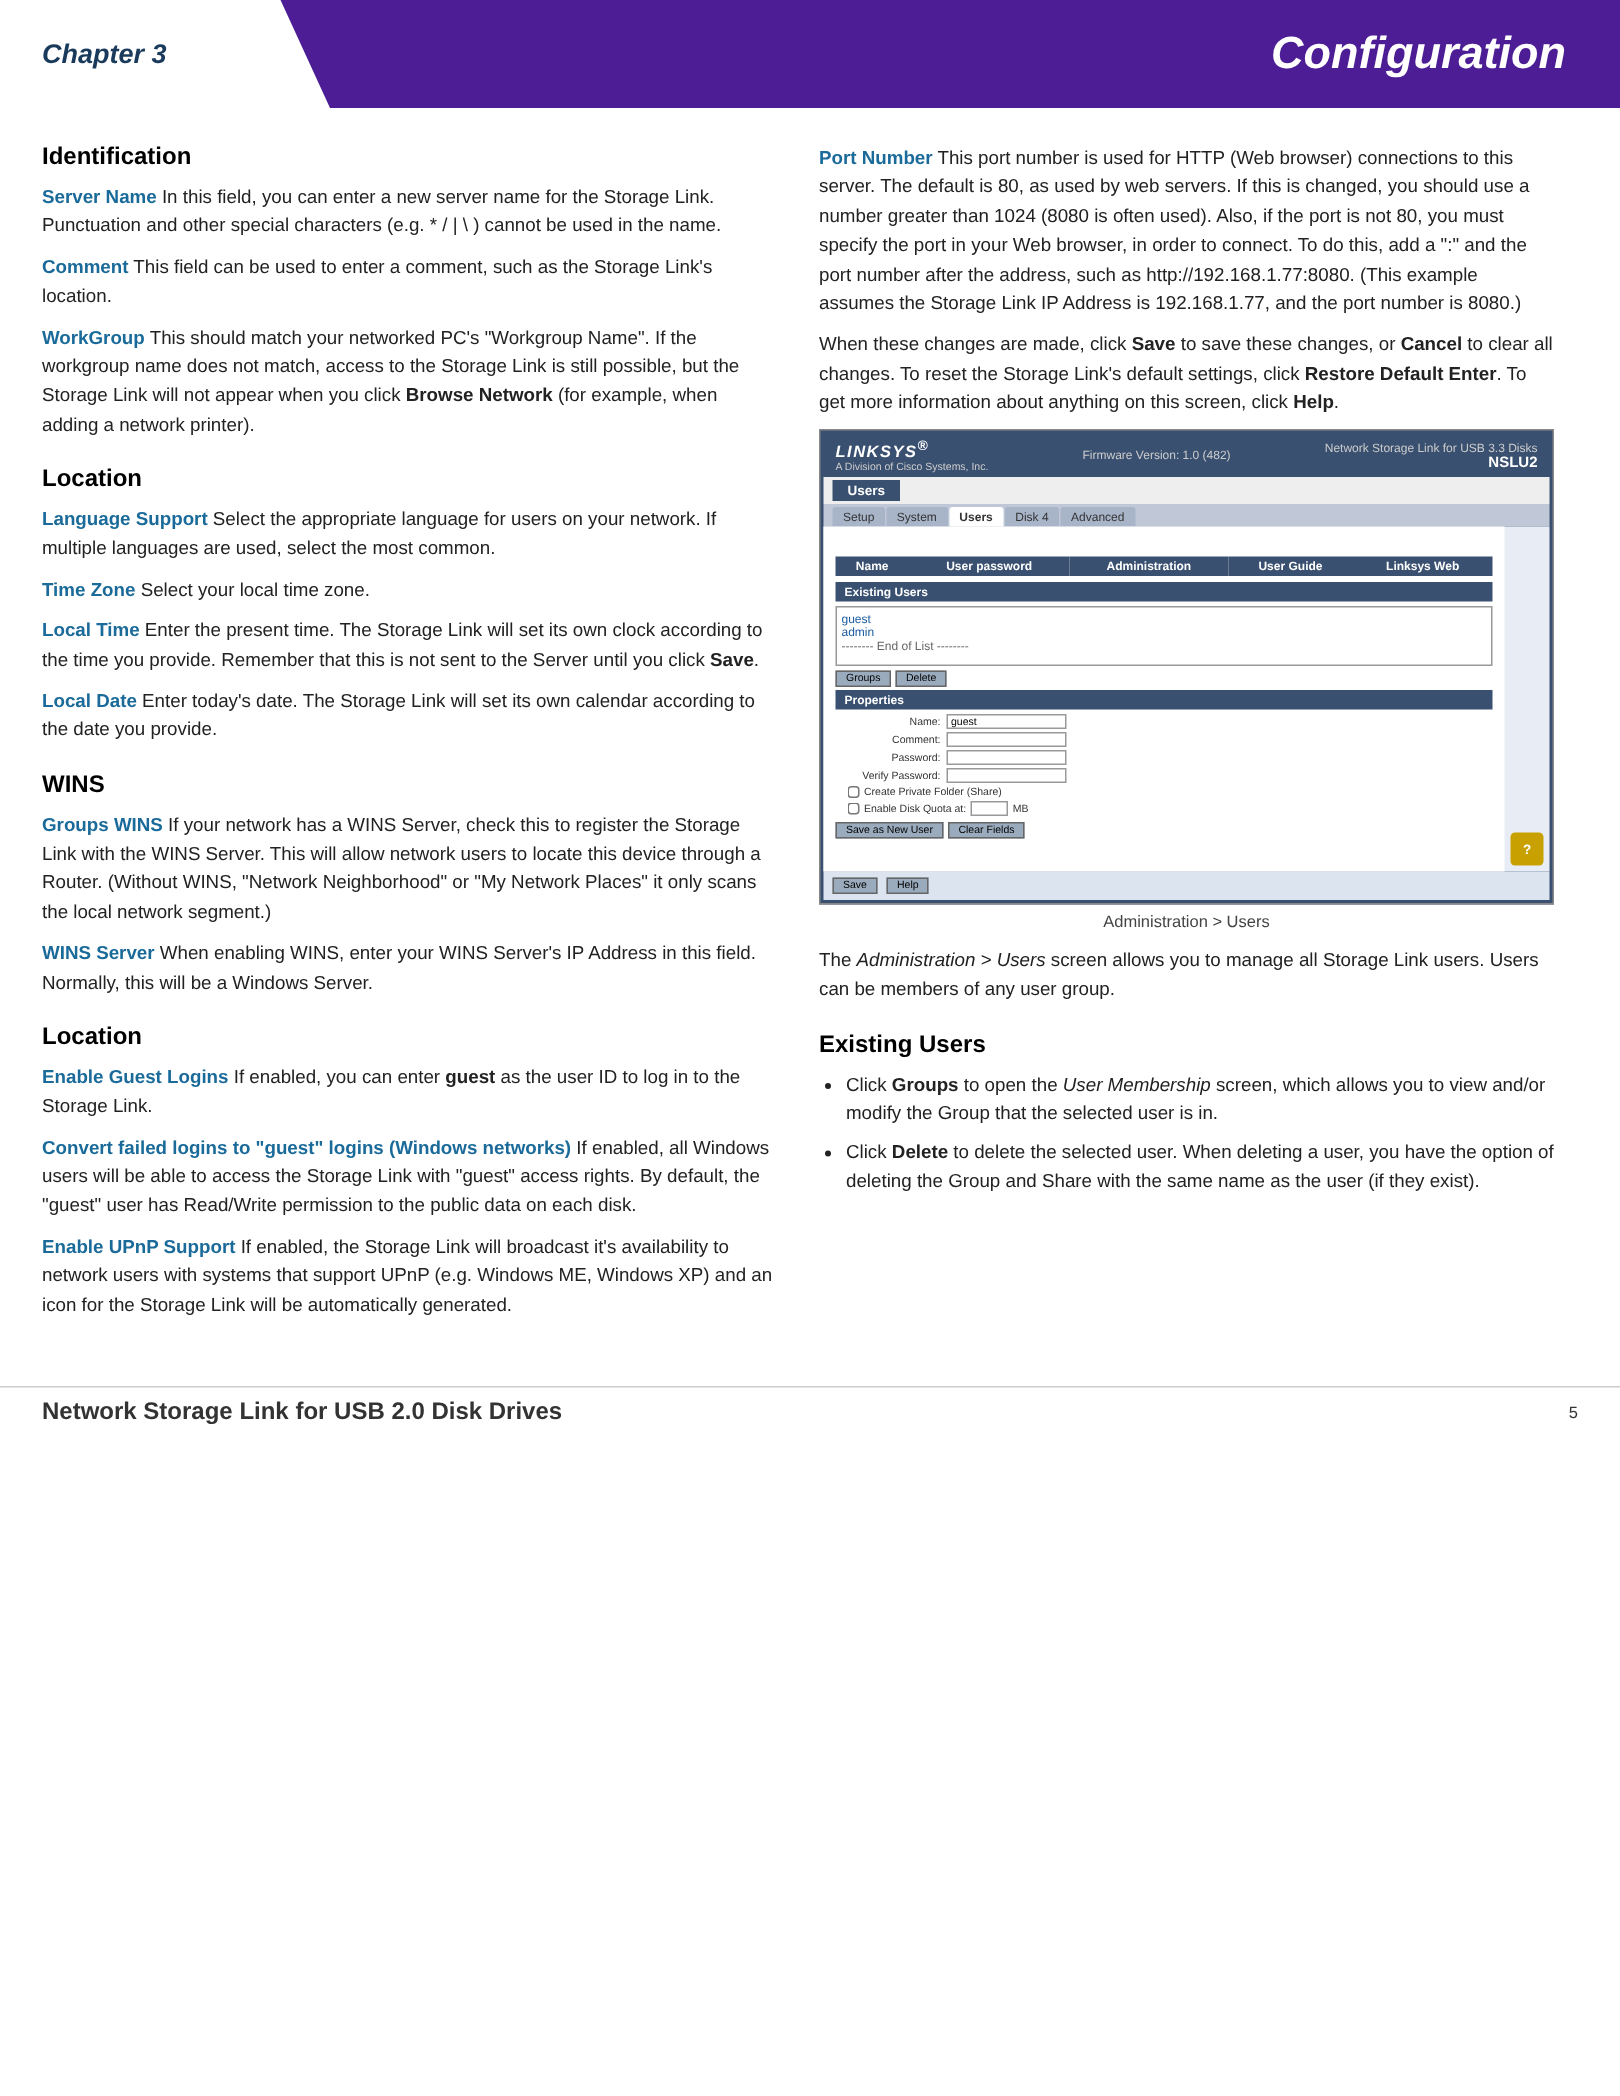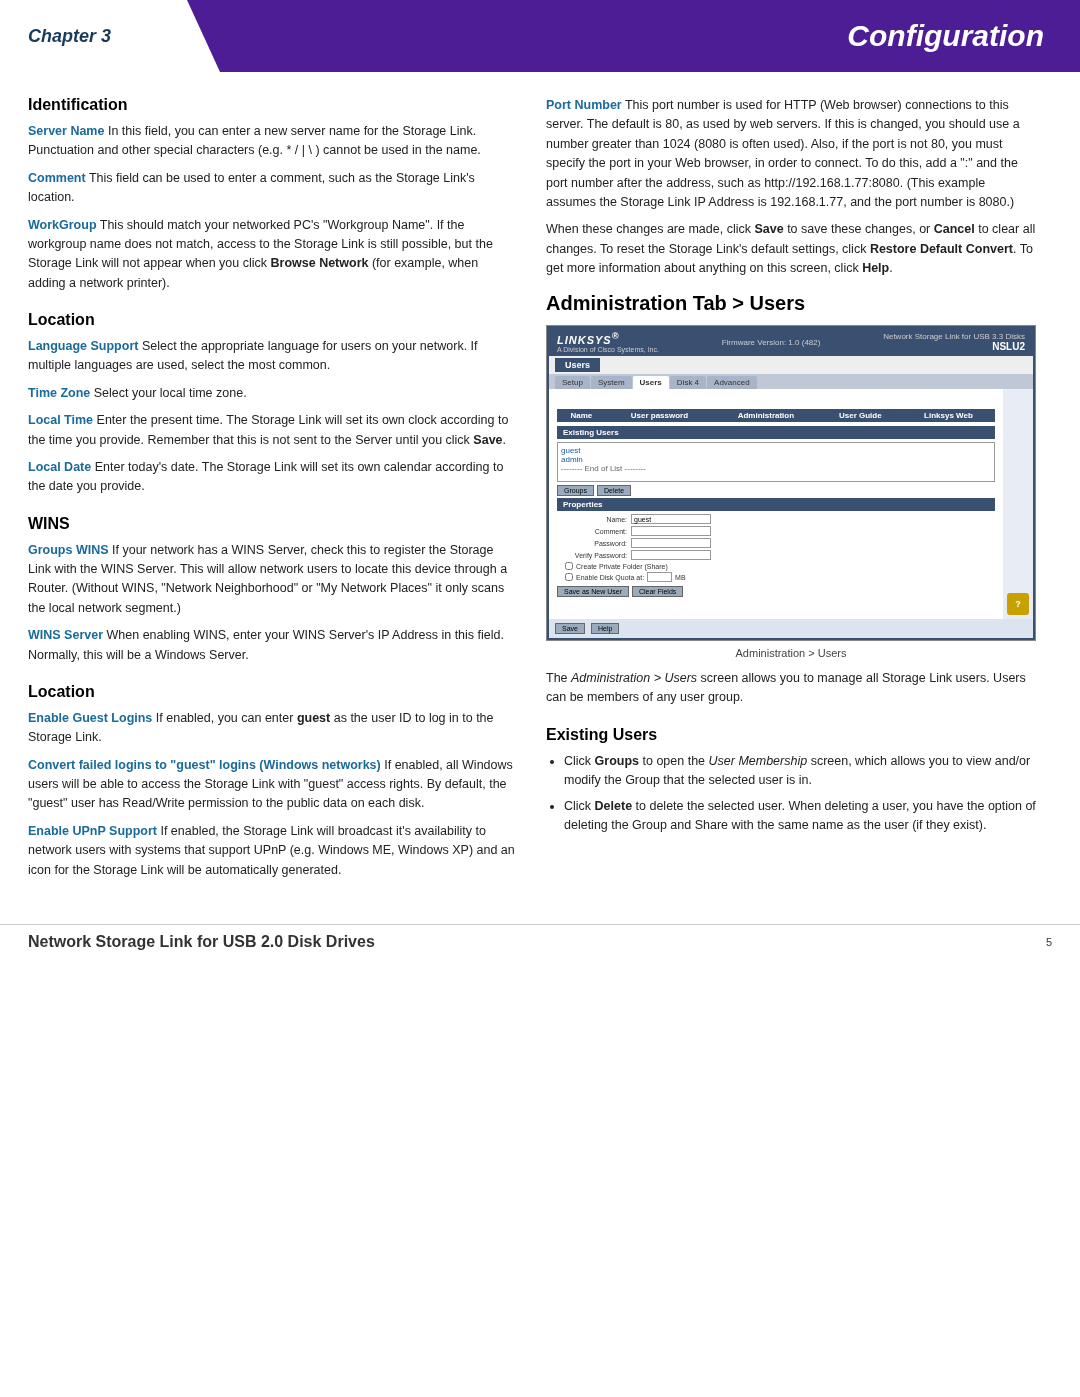--- a/index.html
+++ b/index.html
@@ -386,24 +386,23 @@
   </div>
 
   <div class="col-right">
 
     <p>
       <span class="term">Port Number</span>
       <span>  This port number is used for HTTP (Web browser) connections to this server. The default is 80, as used by web servers. If this is changed, you should use a number greater than 1024 (8080 is often used). Also, if the port is not 80, you must specify the port in your Web browser, in order to connect. To do this, add a ":" and the port number after the address, such as http://192.168.1.77:8080. (This example assumes the Storage Link IP Address is 192.168.1.77, and the port number is 8080.)</span>
     </p>
 
     <p>
-      <span>When these changes are made, click <strong>Save</strong> to save these changes, or <strong>Cancel</strong> to clear all changes. To reset the Storage Link's default settings, click <strong>Restore Default Convert</strong>. To get more information about anything on this screen, click <strong>Help</strong>.</span>
-    </p>
-
-    <div class="admin-heading">Administration Tab &gt; Users</div>
+      <span>When these changes are made, click <strong>Save</strong> to save these changes, or <strong>Cancel</strong> to clear all changes. To reset the Storage Link's default settings, click <strong>Restore Default Enter</strong>. To get more information about anything on this screen, click <strong>Help</strong>.</span>
+    </p>
+
 
     <div class="screenshot-box">
       <div class="ss-header">
         <div>
           <div class="ss-logo">LINKSYS<sup>®</sup>
             <span>A Division of Cisco Systems, Inc.</span>
           </div>
         </div>
         <div style="color:#ccc;font-size:8px;">Firmware Version:  1.0 (482)</div>
         <div style="text-align:right;">

